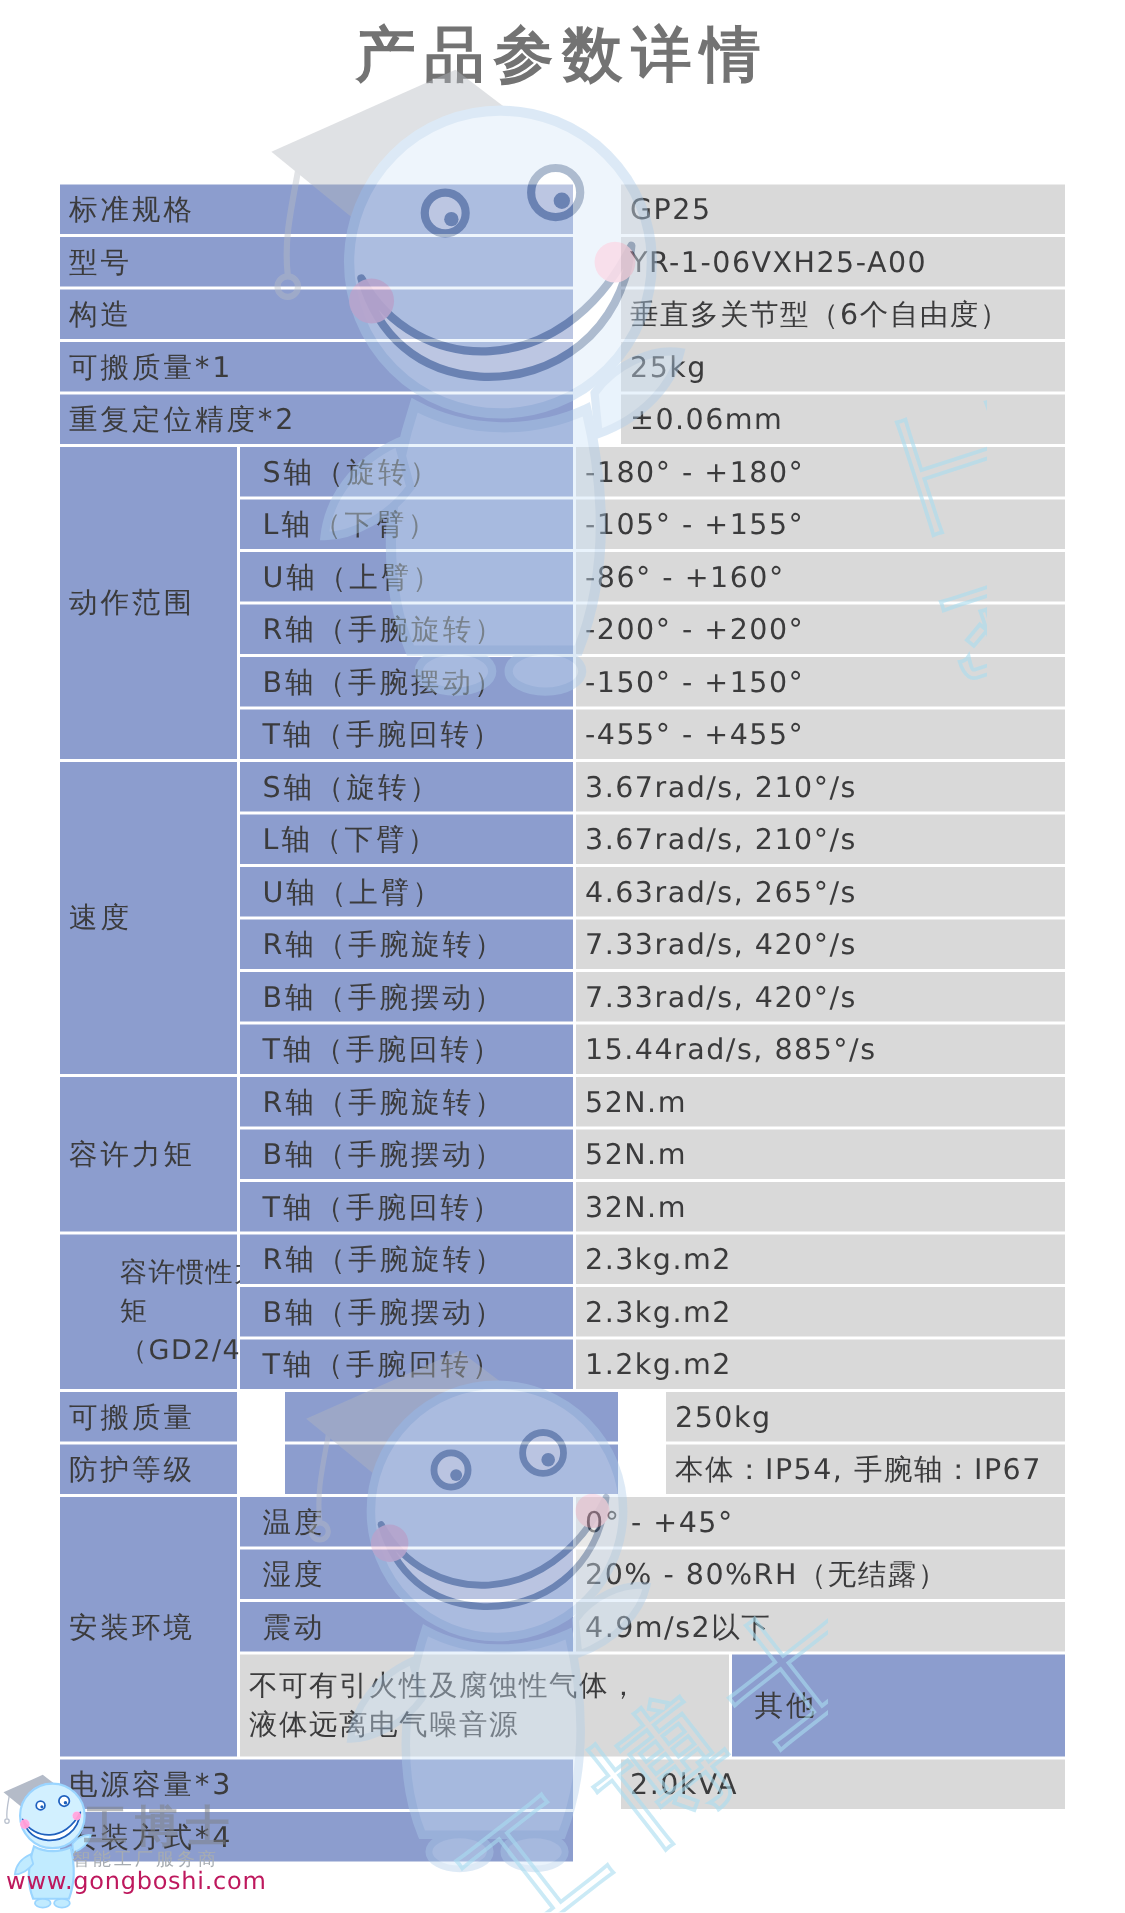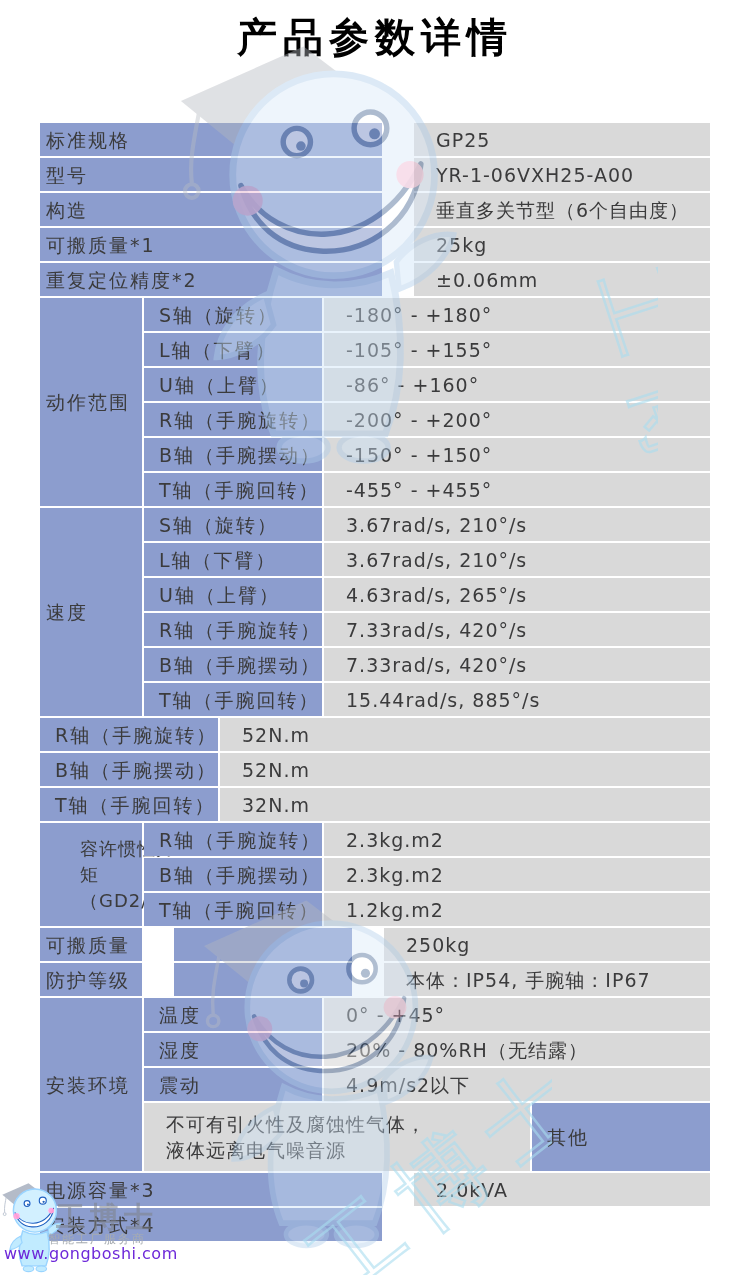--- a/index.html
+++ b/index.html
@@ -4,55 +4,55 @@
 <style>
   html,body{margin:0;padding:0;background:#fff;}
   .page{
     position:relative; width:750px; height:1275px; background:#ffffff; overflow:hidden;
     font-family:"DejaVu Sans","Liberation Sans",sans-serif; color:#3b3b3c;
   }
   
   .title{
     position:absolute; top:12px; left:0; width:100%; margin:0;
     text-align:center; font-size:40px; line-height:50px; font-weight:bold;
-    color:#000000; letter-spacing:6px; z-index:1;
+    color:#737373; letter-spacing:6px; z-index:1;
   }
   
   .spec-table{ position:absolute; left:40px; top:123px; width:670px; z-index:1; }
   .trow{ display:flex; column-gap:2px; margin-bottom:2px; font-size:19px; }
   .trow.full,.trow.split{ height:33px;gap:32px; }
   .cell{
     background:#8c9dce; display:flex; align-items:center;
     box-sizing:border-box; letter-spacing:2px; white-space:pre-line; line-height:26px;
   }
-  .c1{ width:102px; padding-left:6px; }
+  .c1{ width:118px; padding-left:6px; }
   .c1.full{ width:342px; }
   .c1.small{ font-size:18px; letter-spacing:1px;padding-left:40px; }
-  .c2{ width:178px; padding-left:15px; }
+  .c2{ width:222px; padding-left:15px; }
   .c2.empty{ padding-left:0; }
-  .c3{ flex:1; background:#d9d9d9; padding-left:22px; letter-spacing:1px; }
+  .c3{ flex:1; background:#d9d9d9; padding-left:6px; letter-spacing:1px; }
   .subrows{ display:flex; flex-direction:column; row-gap:2px; flex:1; }
   .subrow{ display:flex; column-gap:2px; height:33px; }
   .subrow.tall{ height:68px; }
   .subrow .c3,.subrow .c2{ height:100%; }
   
   .wm{ position:absolute; pointer-events:none; }
   .mascot-top{ left:170px; top:22px; width:300px; height:450px; opacity:.42; z-index:2; }
   .mascot-mid{ left:195px; top:880px; width:250px; height:375px; opacity:.40; z-index:2; }
   .wm-text{ z-index:3; opacity:.6; }
   .wm-text-1{ left:438px; top:228px; }
   .wm-text-2{ left:252px; top:1032px; }
   
   .logo-mascot{ position:absolute; left:0px; top:1178px; width:64px; height:96px; z-index:4;
                 filter:saturate(1.8) contrast(1.05); }
   .logo-brand{ position:absolute; left:56px; top:1198px; font-size:29px; font-weight:bold;
                color:rgba(125,130,137,.55); letter-spacing:5px; z-index:4; }
   .logo-slogan{ position:absolute; left:48px; top:1231px; font-size:12px; color:#a7acb1;
                 letter-spacing:2px; z-index:4; }
-  .logo-url{ position:absolute; left:4px; top:1244px; font-size:16px; color:#6d28d9;
+  .logo-url{ position:absolute; left:4px; top:1244px; font-size:16px; color:#be185d;
              letter-spacing:.5px; z-index:4; }
 </style>
 </head>
 <body>
 
 <div class="page">
 
   <svg width="0" height="0" style="position:absolute" aria-hidden="true">
     <defs>
       <g id="mascot">
@@ -159,20 +159,21 @@
             <div class="cell c2">B轴（手腕摆动）</div>
             <div class="cell c3">7.33rad/s, 420°/s</div>
           </div>
           <div class="subrow">
             <div class="cell c2">T轴（手腕回转）</div>
             <div class="cell c3">15.44rad/s, 885°/s</div>
           </div>
         </div>
       </div>
       <div class="trow group">
+        <div class="cell c1">容许力矩</div>
         <div class="subrows">
           <div class="subrow">
             <div class="cell c2">R轴（手腕旋转）</div>
             <div class="cell c3">52N.m</div>
           </div>
           <div class="subrow">
             <div class="cell c2">B轴（手腕摆动）</div>
             <div class="cell c3">52N.m</div>
           </div>
           <div class="subrow">

